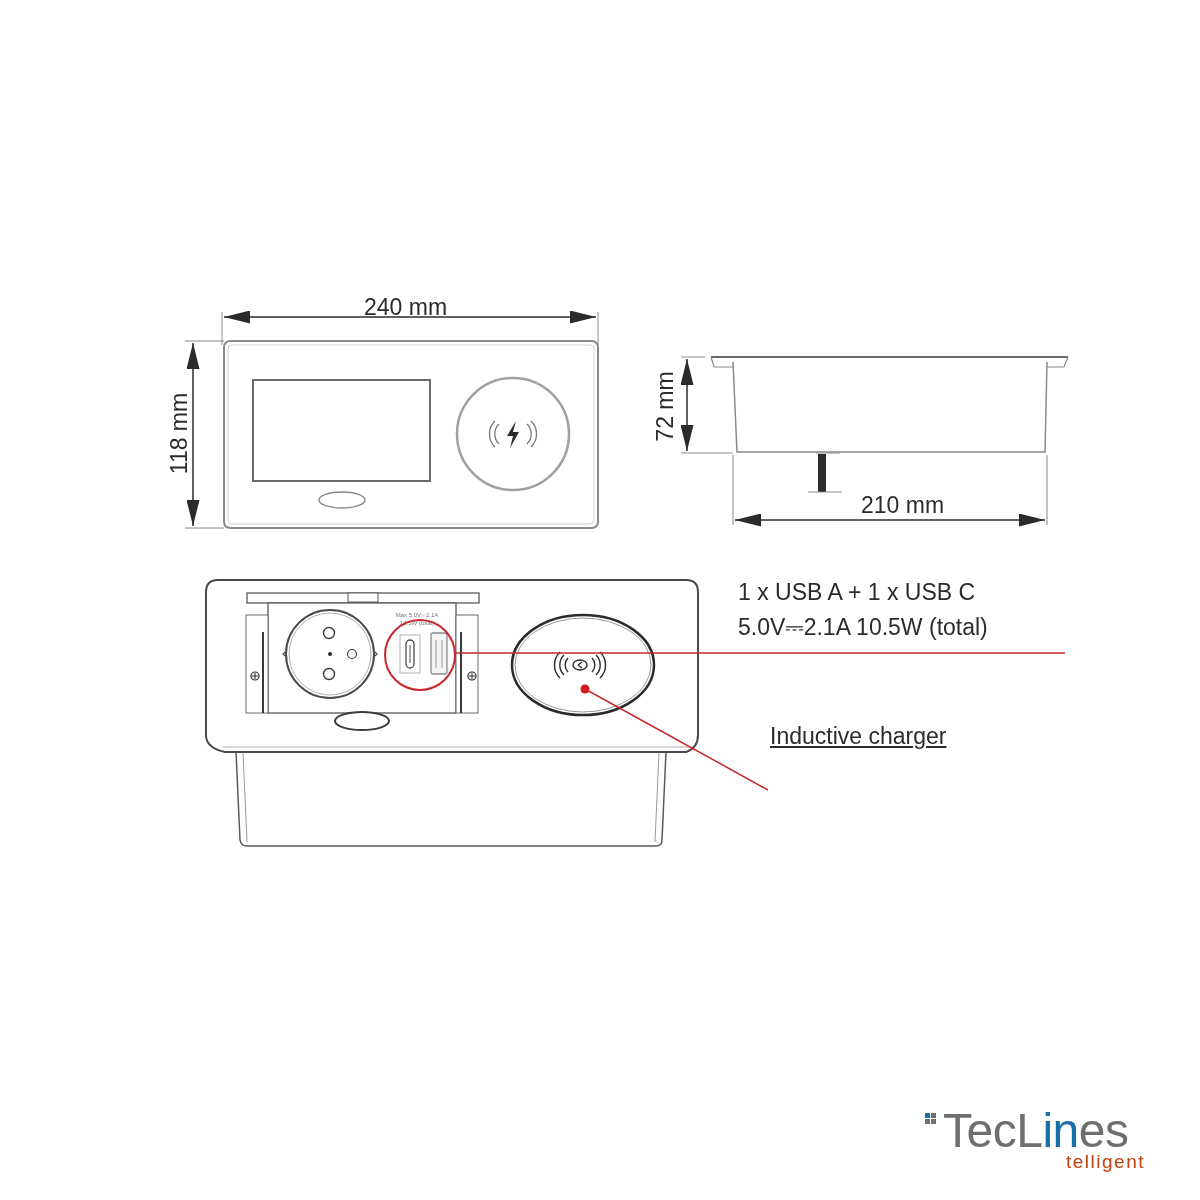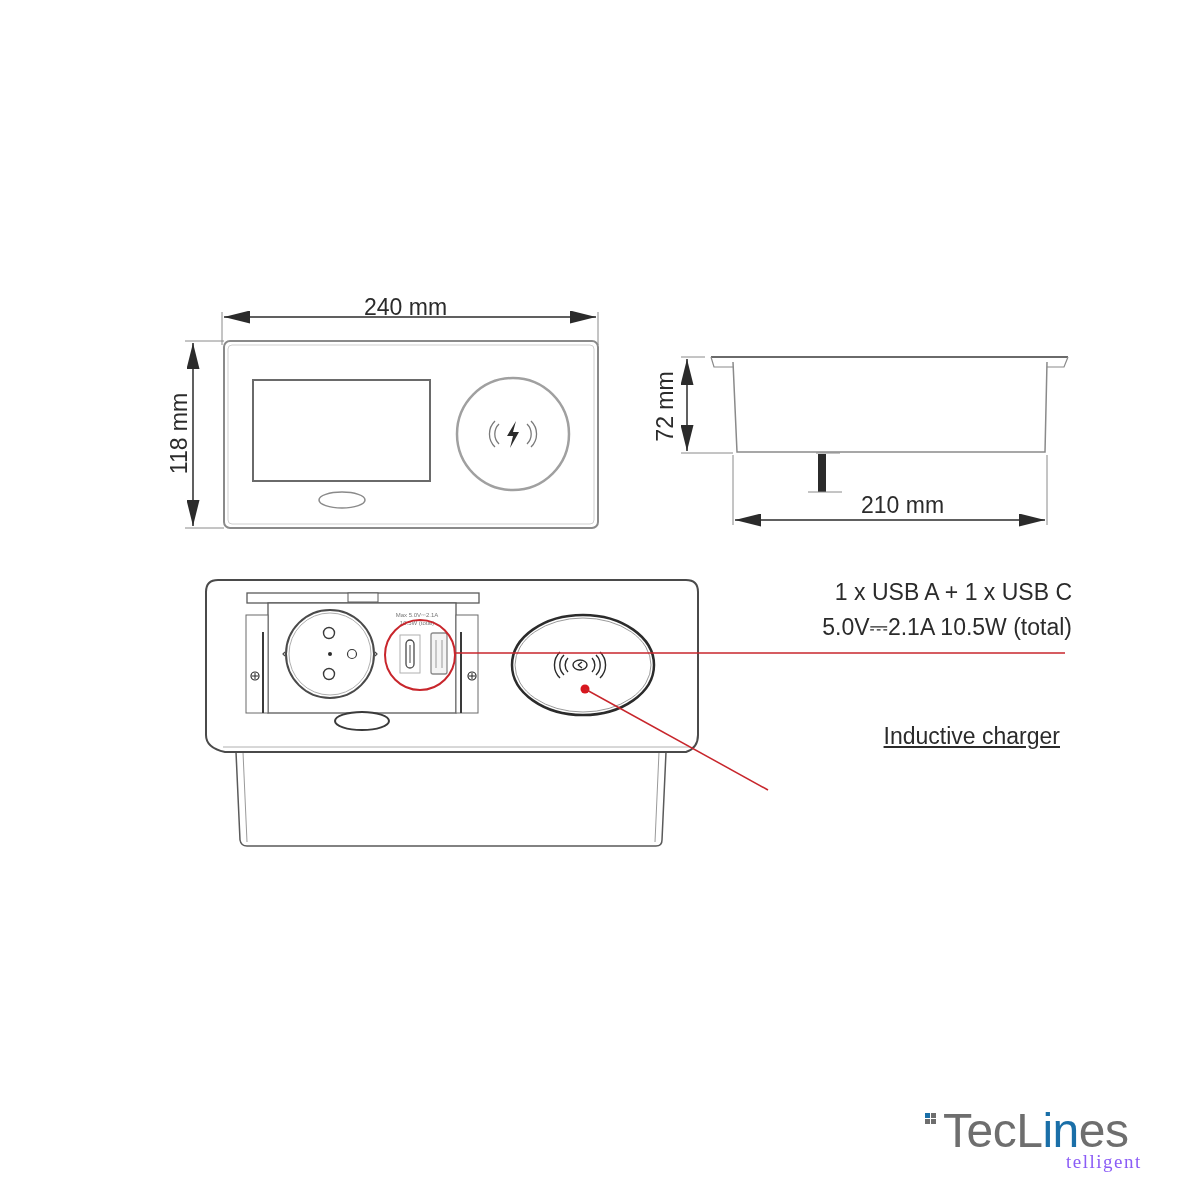--- a/index.html
+++ b/index.html
@@ -1,25 +1,25 @@
 <!DOCTYPE html>
 <html><head>
   <meta charset="utf-8">
   <style>
     html, body { margin: 0; padding: 0; background: #ffffff; }
     body { width: 1200px; height: 1200px; position: relative; overflow: hidden; font-family: "Liberation Sans", sans-serif; }
     svg.drawing { position: absolute; left: 0; top: 0; width: 1200px; height: 1200px; }
     .lbl { position: absolute; color: #2b2b2b; white-space: nowrap; font-family: "Liberation Sans", sans-serif; }
     .dim { font-size: 23px; }
-    .note { font-size: 23px; text-align: right; line-height: 35px; }
+    .note { font-size: 23px; text-align: left; line-height: 35px; }
     .vert { transform-origin: center center; transform: rotate(-90deg); }
     .logo { position: absolute; left: 925px; top: 1103px; width: 240px; height: 70px; text-align: right; }
     .logo-main { position: absolute; left: 18px; top: 0; font-size: 48px; color: #6e6e6e; letter-spacing: -0.5px; line-height: 56px; font-family: "Liberation Sans", sans-serif; }
     .logo-main .accent { color: #1a6fa8; }
-    .logo-sub { position: absolute; left: 141px; top: 48px; font-size: 19px; color: #8b5cf6; letter-spacing: 1.5px; font-family: Liberation Serif, serif; }
+    .logo-sub { position: absolute; left: 141px; top: 48px; font-size: 19px; color: #c2410c; letter-spacing: 1.5px; font-family: Liberation Sans, sans-serif; }
     .logo-dots { position: absolute; left: 0; top: 10px; width: 12px; height: 12px; }
     .logo-dots span { position: absolute; width: 5px; height: 5px; }
   </style>
 </head>
 <body>
 
 <svg class="drawing" viewBox="0 0 1200 1200" xmlns="http://www.w3.org/2000/svg">
   <defs>
     <marker id="arr" viewBox="0 0 20 10" refX="20" refY="5" markerWidth="26" markerHeight="13" orient="auto-start-reverse" markerUnits="userSpaceOnUse">
       <path d="M0,0 L20,5 L0,10 Z" fill="#2b2b2b"></path>

